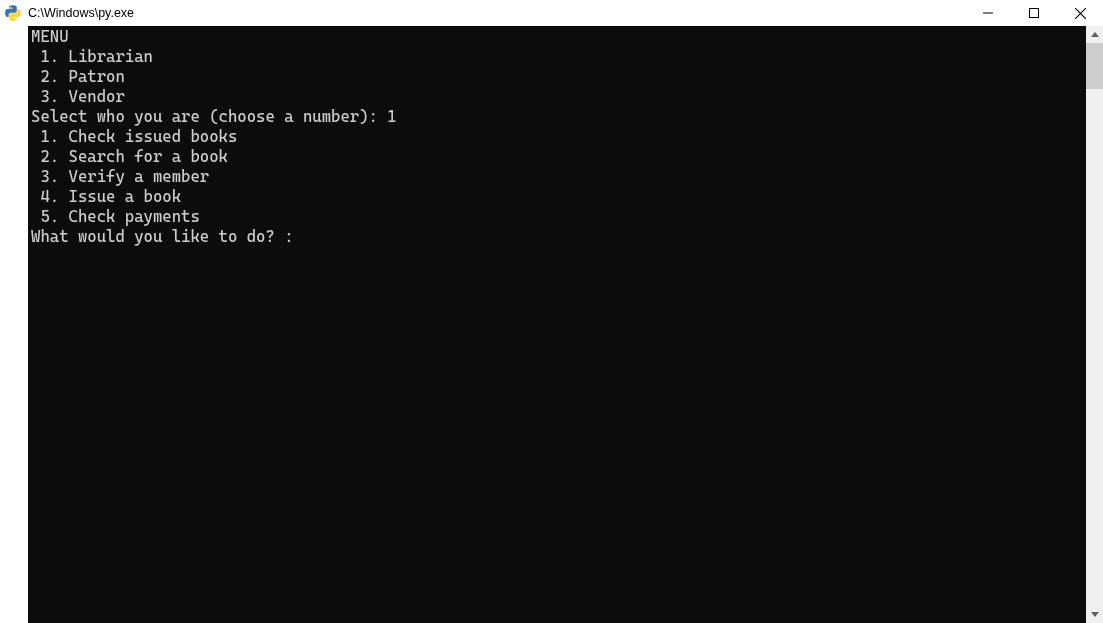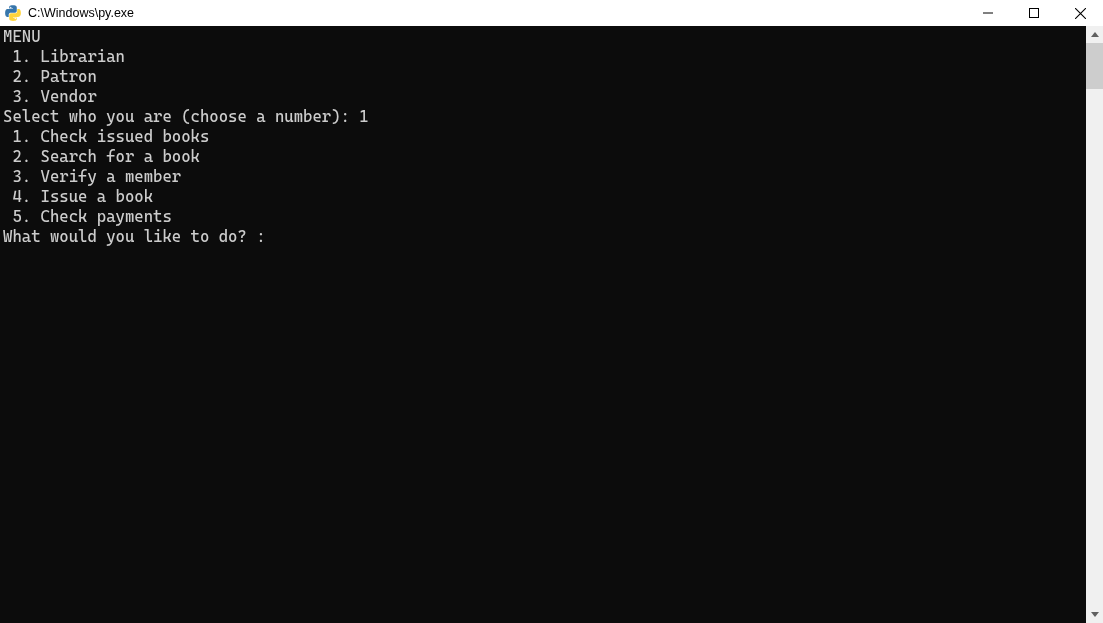--- a/index.html
+++ b/index.html
@@ -61,20 +61,21 @@
       color: #000;
     }
     .titlebar-btn svg {
       display: block;
     }
     .content-wrap {
       flex: 1;
       display: flex;
       position: relative;
       overflow: hidden;
+      margin-left: 28px;
     }
     .terminal {
       flex: 1;
       background: #0c0c0c;
       color: #ccc;
       font-family: Consolas, "Cascadia Mono", "Courier New", monospace;
       font-size: 16px;
       line-height: 20px;
       padding: 1px 3px;
       white-space: pre;

